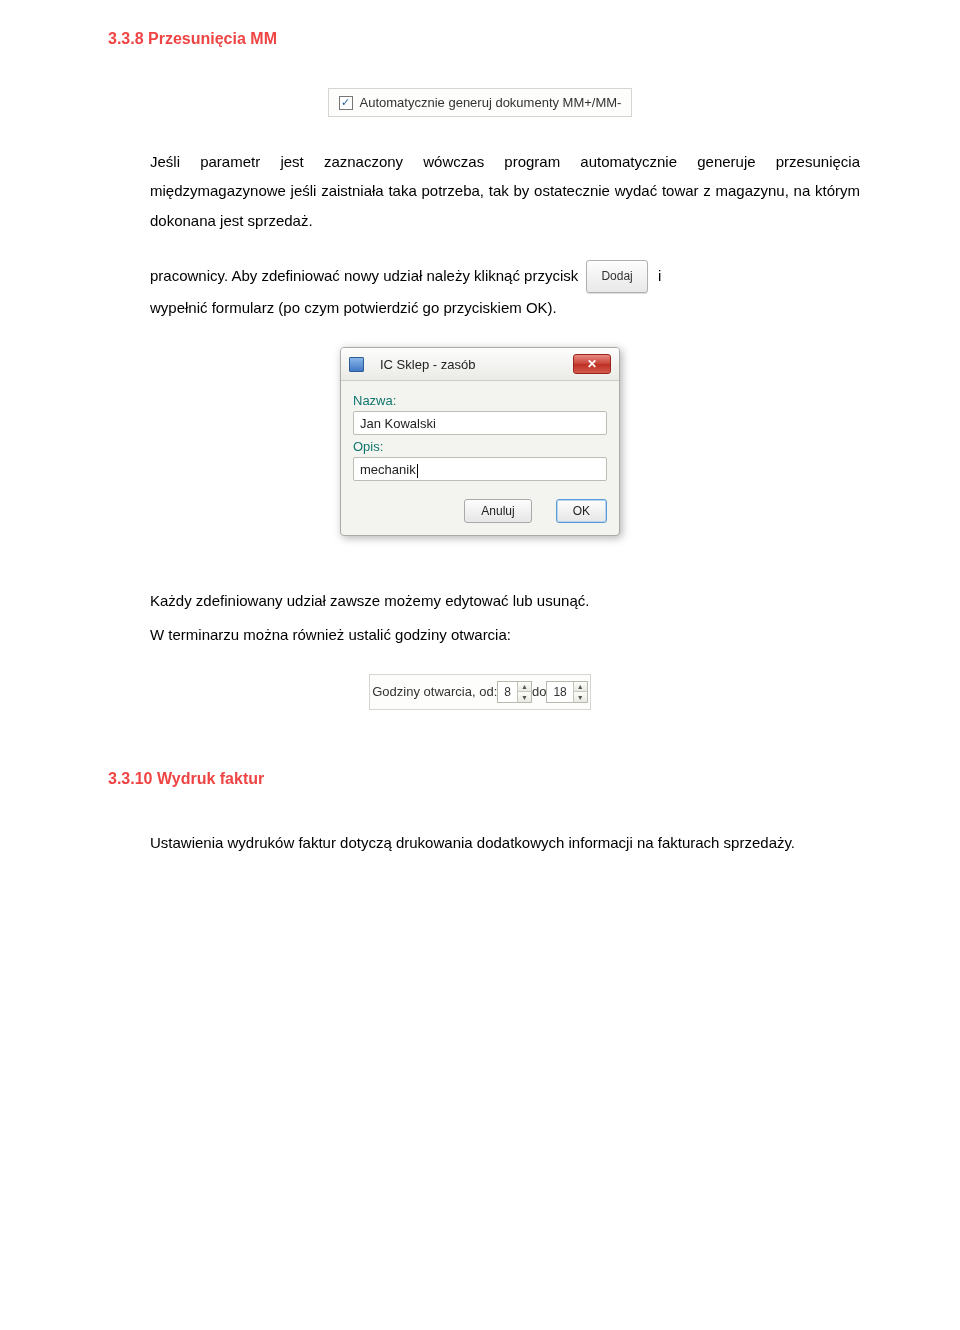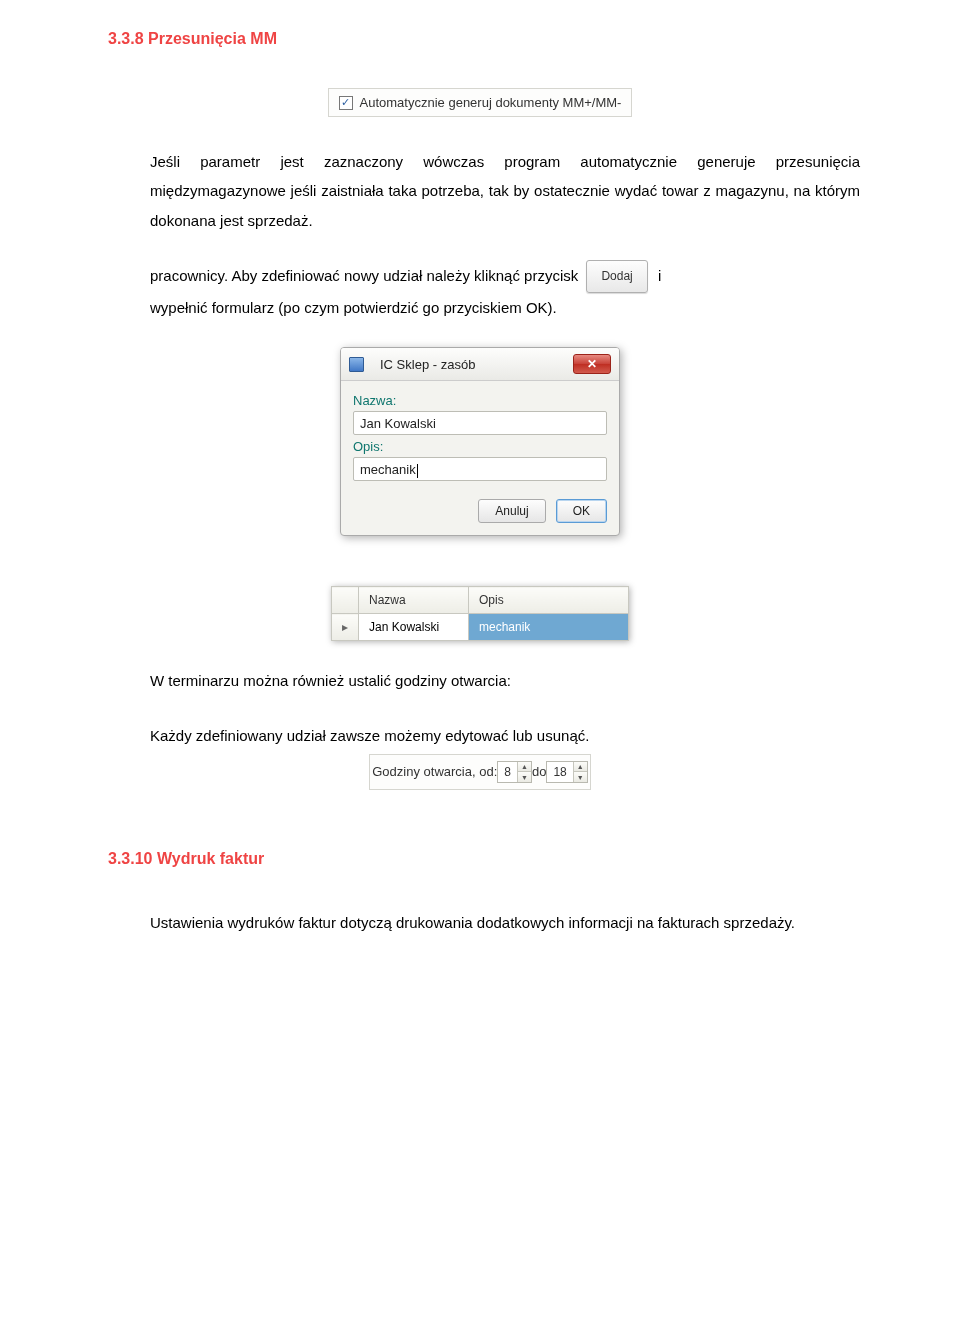--- a/index.html
+++ b/index.html
@@ -146,21 +146,21 @@
     display: inline-block;
     width: 1px; height: 14px;
     background: #000;
     vertical-align: middle;
     margin-left: 1px;
   }
   .dialog .btn-row {
     margin-top: 18px;
     display: flex;
     justify-content: flex-end;
-    gap: 10px;
+    gap: 24px;
   }
   .dialog .btn {
     padding: 4px 16px;
     border: 1px solid #aaa;
     border-radius: 3px;
     background: linear-gradient(#fdfdfd,#e6e6e6);
     font-size: 12px;
     color: #222;
   }
   .dialog .btn.primary {
@@ -303,42 +303,24 @@
           </div>
           <div class="btn-row">
             <div class="btn">Anuluj</div>
             <div class="btn primary">OK</div>
           </div>
         </div>
       </div>
     </div>
   </div>
 
-  <div class="table-wrap">
-    <div class="table-outer">
-      <table class="tbl">
-        <tbody>
-            <tr>
-          <th class="rowmark"></th>
-          <th style="width:110px;">Nazwa</th>
-          <th style="width:160px;">Opis</th>
-        </tr>
-        <tr>
-          <td class="rowmark">▸</td>
-          <td class="plain">Jan Kowalski</td>
-          <td class="sel">mechanik</td>
-        </tr>
-      </tbody>
-        </table>
-    </div>
-  </div>
 
   <div class="indent">
+    <p style="margin-bottom:4px;">Każdy zdefiniowany udział zawsze możemy edytować lub usunąć.</p>
     <p>W terminarzu można  również ustalić godziny otwarcia:</p>
-    <p style="margin-bottom:4px;">Każdy zdefiniowany udział zawsze możemy edytować lub usunąć.</p>
   </div>
 
   <div class="hours-wrap">
     <div class="hours-box">
       <span>Godziny otwarcia, od:</span>
       <span class="spinner">
         <span class="val">8</span>
         <span class="arrows">
           <div>▲</div>
           <div>▼</div>

